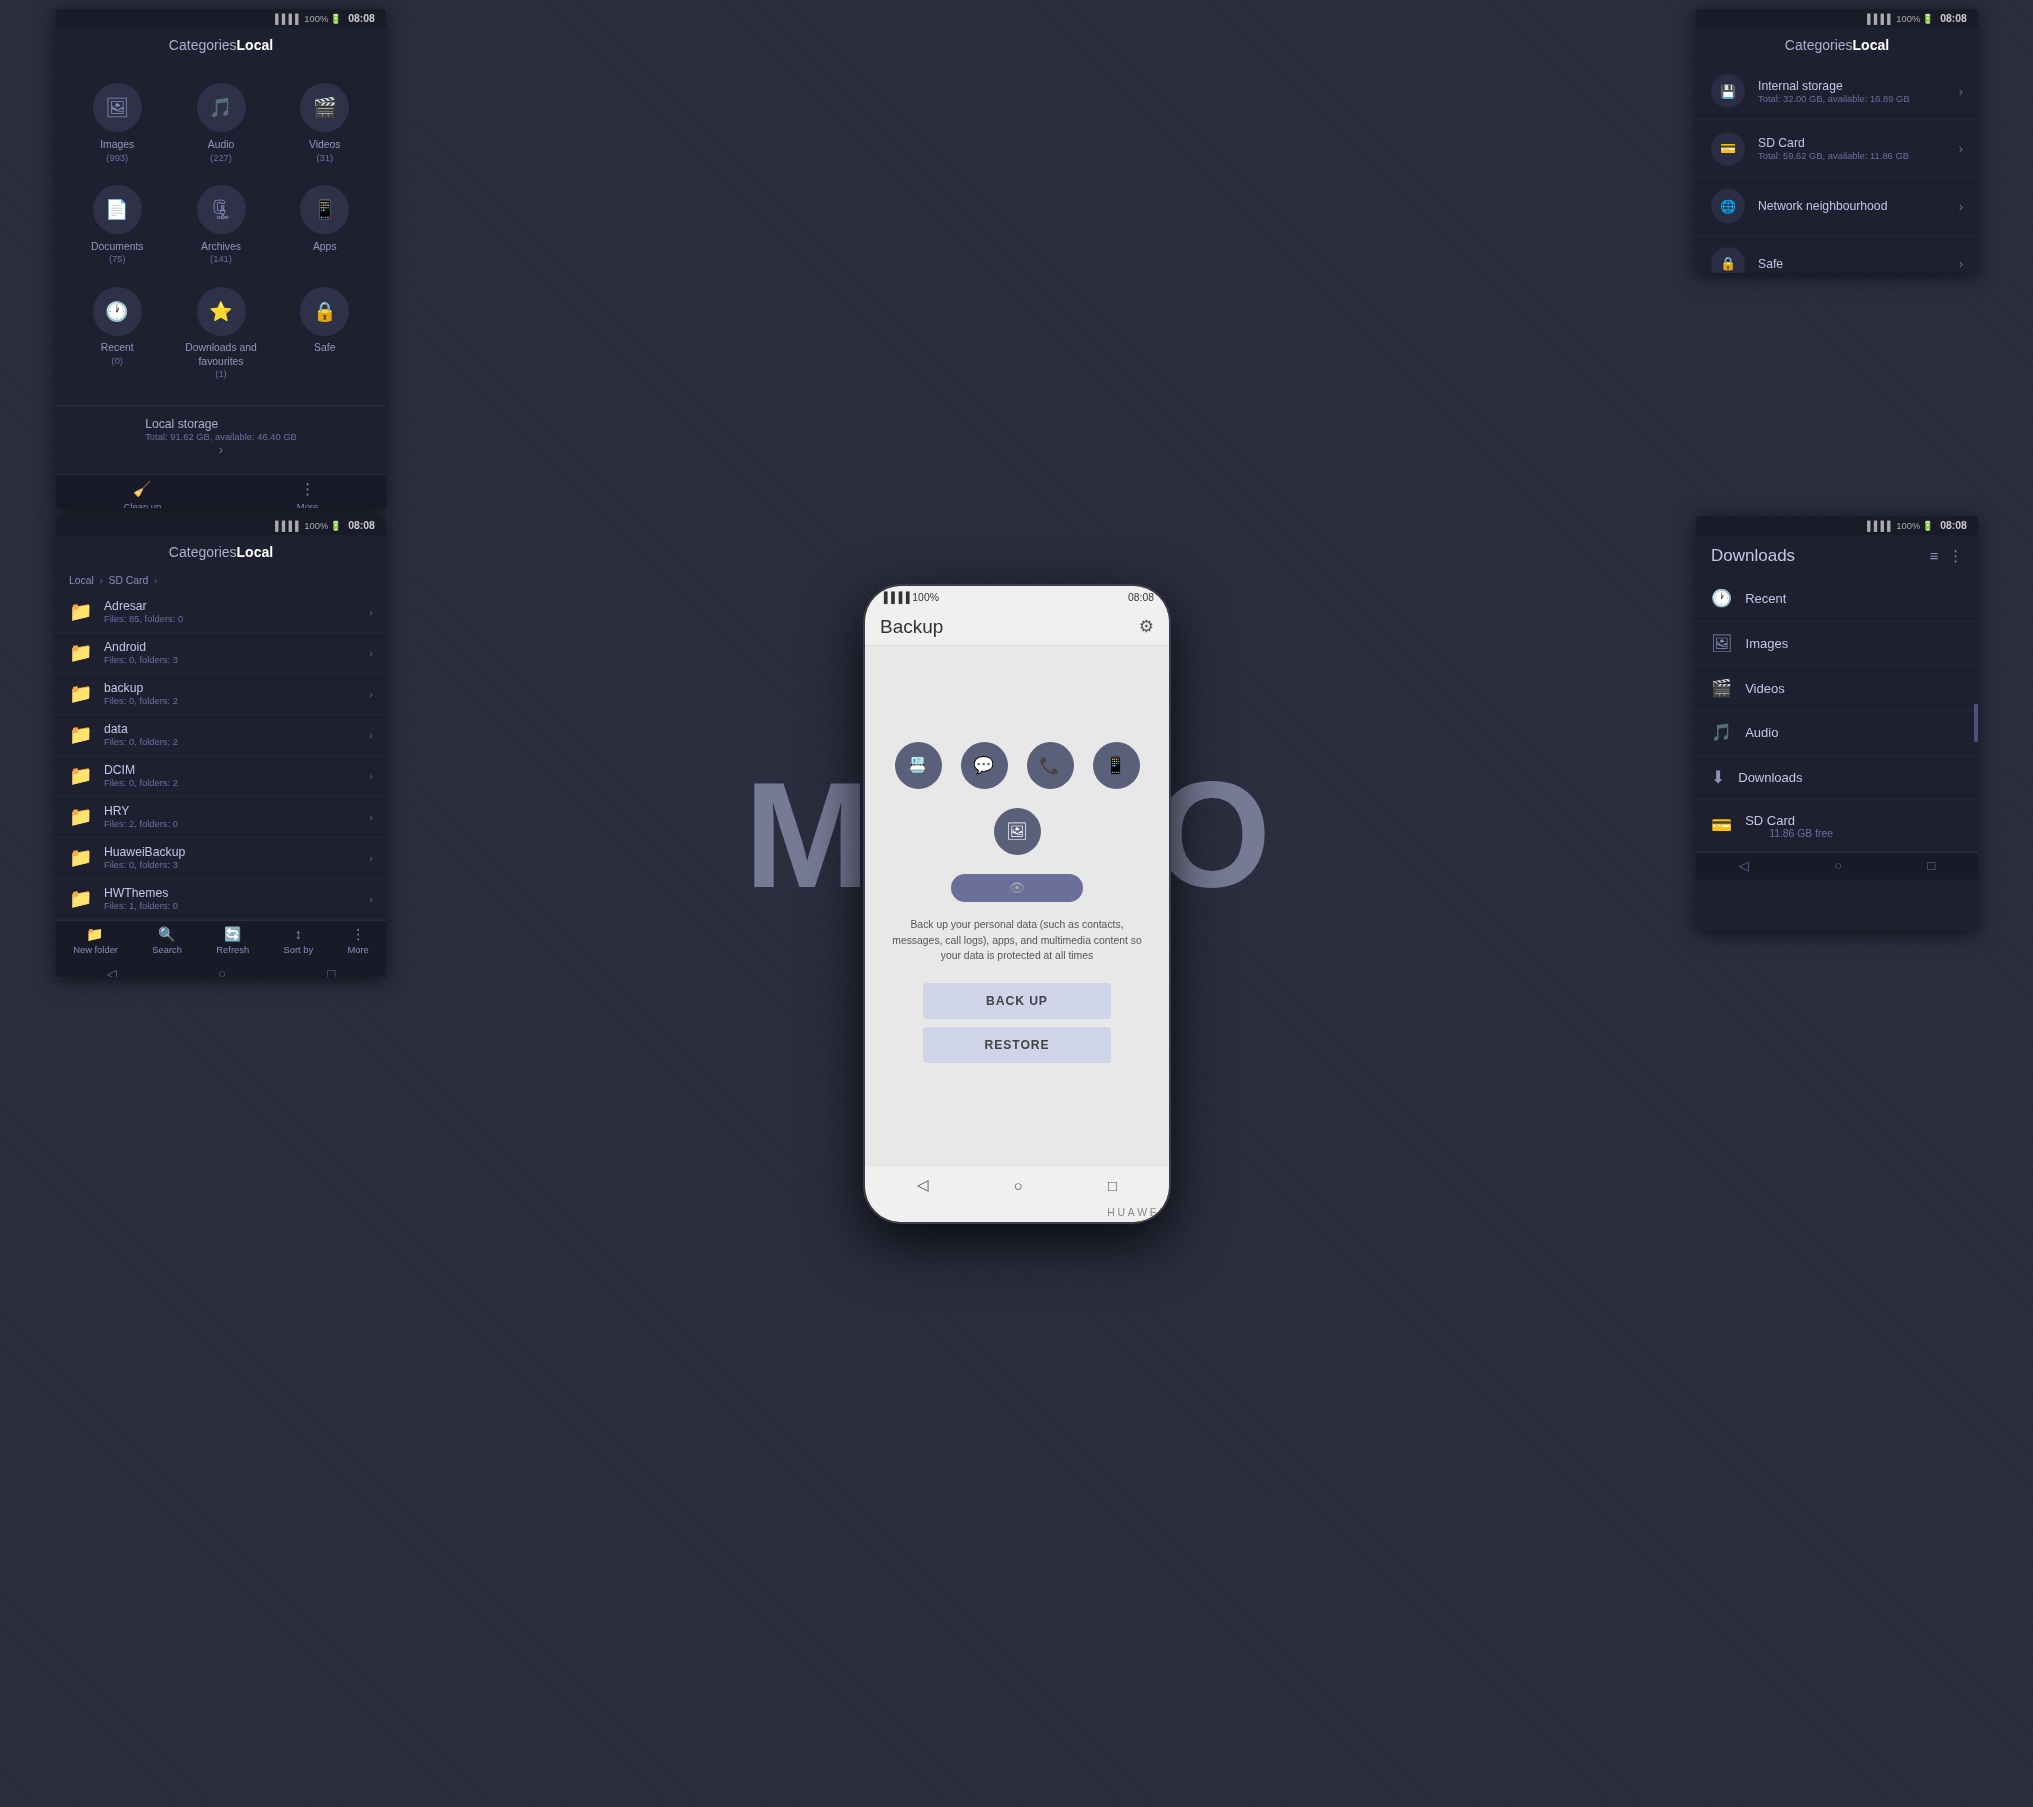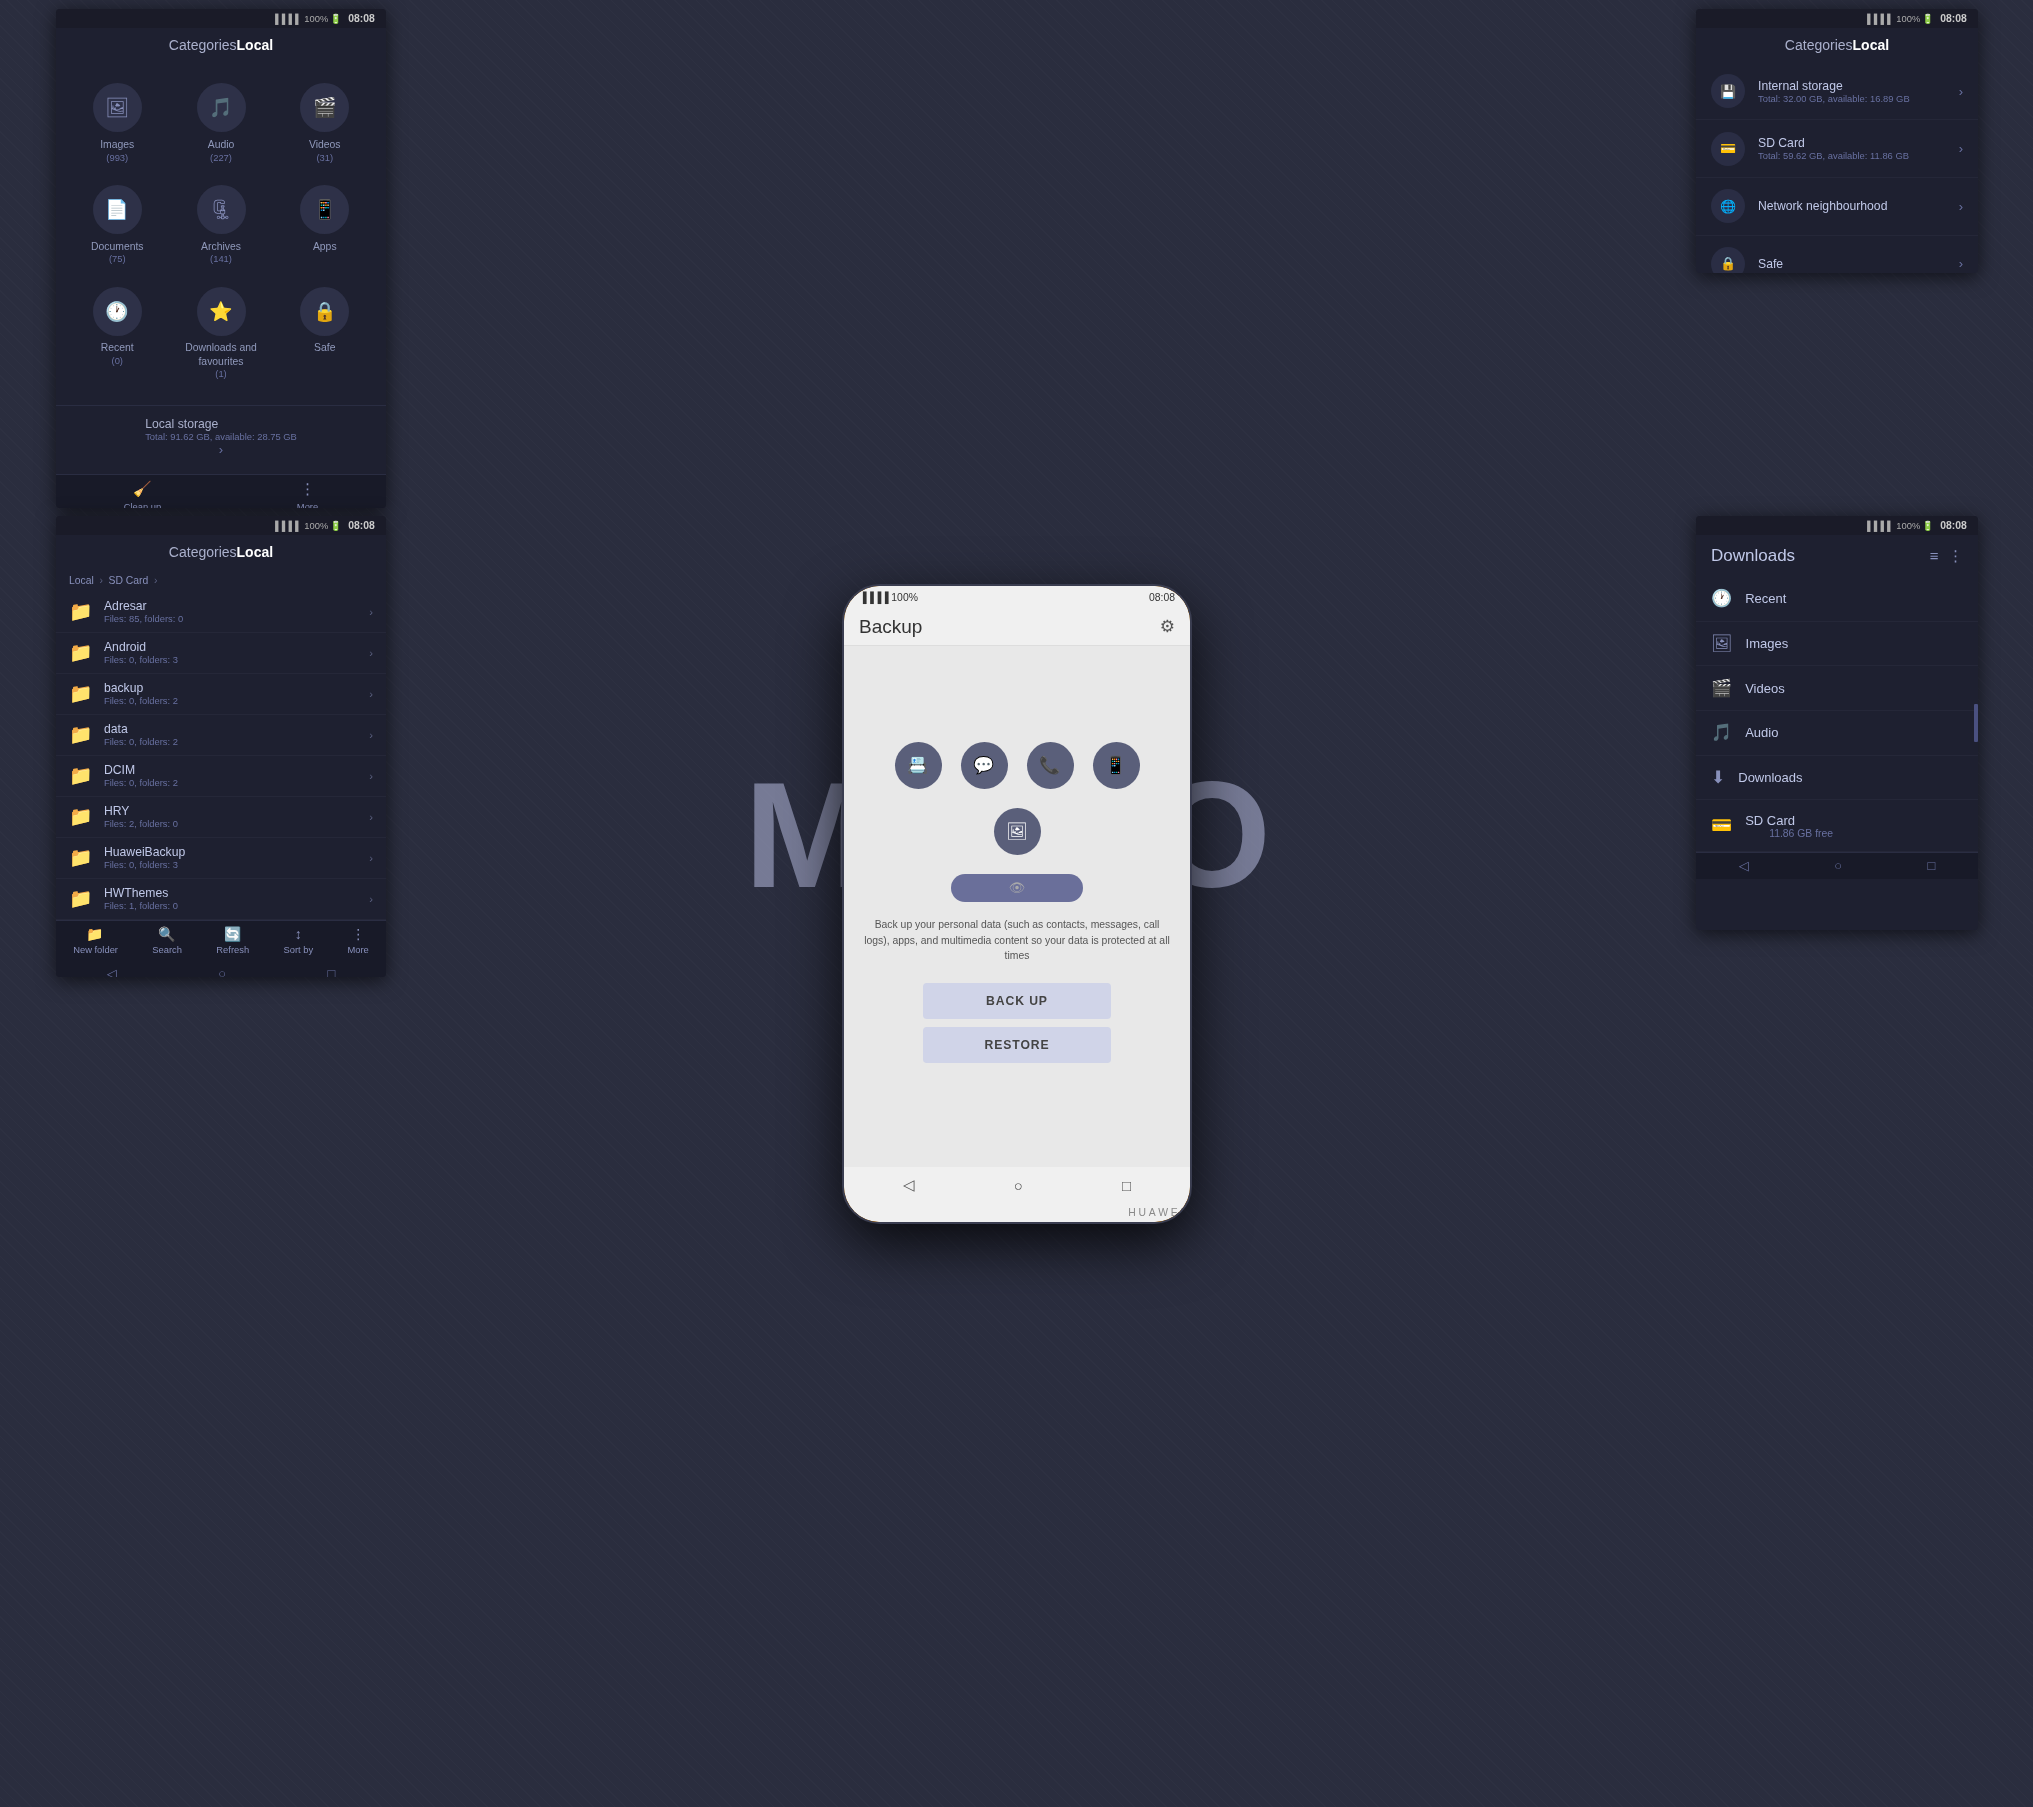--- a/index.html
+++ b/index.html
@@ -41,21 +41,21 @@
       color: rgba(140,148,200,0.45);
       letter-spacing: 9.4px;
     }
 
     
     .phone-mockup {
       position: absolute;
       left: 50%;
       top: 50%;
       transform: translate(-50%, -50%);
-      width: 350px;
+      width: 308px;
       height: 640px;
       background: #a16207;
       border-radius: 38px;
       border: 2.8px solid #3a3d50;
       z-index: 10;
       overflow: hidden;
       box-shadow: 0 19px 56px rgba(0,0,0,0.8);
     }
     .phone-screen {
       width: 100%;
@@ -464,21 +464,21 @@
 
     <div class="category-item">
       <div class="category-icon-circle">🔒</div>
       <span class="category-label">Safe</span>
       <span class="category-count"></span>
     </div>
   </div>
   <div class="local-storage-row">
     <div>
       <div class="local-storage-title">Local storage</div>
-      <div class="local-storage-sub">Total: 91.62 GB, available: 28.75 GB</div>
+      <div class="local-storage-sub">Total: 91.62 GB, available: 46.40 GB</div>
     </div>
     <span class="chevron">›</span>
   </div>
   <div class="panel-bottom-bar">
     <div class="bottom-bar-item">
       <span class="bottom-bar-icon">🧹</span>
       <span>Clean up</span>
     </div>
     <div class="bottom-bar-item">
       <span class="bottom-bar-icon">⋮</span>

